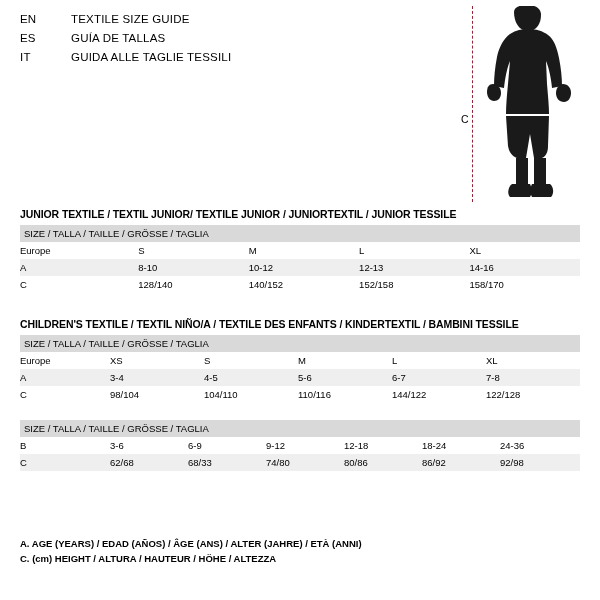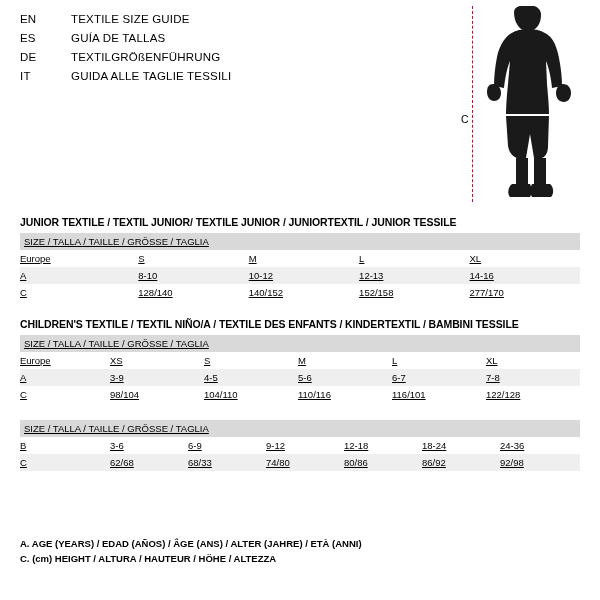--- a/index.html
+++ b/index.html
@@ -87,21 +87,20 @@
   table.size-table {
     border-collapse: collapse;
     width: 100%;
     table-layout: fixed;
   }
   table.size-table td {
     font-size: 9.5px;
     padding: 3px 0 3px 0;
     vertical-align: middle;
     white-space: nowrap;
-    text-decoration: underline;
   }
   tr.head-row td {
     background: #d9d9d9;
     font-size: 9.5px;
     padding-left: 4px;
   }
   tr.zebra td {
     background: #efefef;
   }
   td.first-col {
@@ -126,24 +125,20 @@
 <body>
 
 <div class="header">
   <div class="header-row">
     <div class="header-lang">EN</div>
     <div class="header-title">TEXTILE SIZE GUIDE</div>
   </div>
   <div class="header-row">
     <div class="header-lang">ES</div>
     <div class="header-title">GUÍA DE TALLAS</div>
-  </div>
-  <div class="header-row">
-    <div class="header-lang">DE</div>
-    <div class="header-title">TEXTILGRÖßENFÜHRUNG</div>
   </div>
   <div class="header-row">
     <div class="header-lang">IT</div>
     <div class="header-title">GUIDA ALLE TAGLIE TESSILI</div>
   </div>
 </div>
 
 <div class="figure-area">
   <div class="dash-line"></div>
   <div class="c-label">C</div>
@@ -169,21 +164,21 @@
         <path d="M36 152 L48 152 L48 178 L36 178 Z"></path>
         <path d="M54 152 L66 152 L66 178 L54 178 Z"></path>
 
         <path d="M32 178 L50 178 C52 182 52 188 50 191 L30 191 C27 188 28 181 32 178 Z"></path>
         <path d="M52 178 L70 178 C74 181 74 188 71 191 L52 191 C50 188 50 182 52 178 Z"></path>
       </g>
     </svg>
   </div>
 </div>
 
-<div class="section" style="top:216px;">
+<div class="section" style="top:208px;">
   <div class="section-title">JUNIOR TEXTILE / TEXTIL JUNIOR/ TEXTILE JUNIOR / JUNIORTEXTIL / JUNIOR TESSILE</div>
   <table class="size-table">
     <colgroup>
       <col style="width:90px">
         <col style="width:84px">
         <col style="width:84px">
         <col style="width:84px">
         <col style="width:84px">
     </colgroup>
     <tbody>
@@ -202,21 +197,21 @@
       <td>8-10</td>
       <td>10-12</td>
       <td>12-13</td>
       <td>14-16</td>
     </tr>
     <tr>
       <td class="first-col">C</td>
       <td>128/140</td>
       <td>140/152</td>
       <td>152/158</td>
-      <td>277/170</td>
+      <td>158/170</td>
     </tr>
   </tbody>
     </table>
 </div>
 
 <div class="section" style="top:318px;">
   <div class="section-title">CHILDREN'S TEXTILE / TEXTIL NIÑO/A / TEXTILE DES ENFANTS / KINDERTEXTIL / BAMBINI TESSILE</div>
   <table class="size-table">
     <colgroup>
       <col style="width:90px">
@@ -233,32 +228,32 @@
     <tr>
       <td class="first-col">Europe</td>
       <td>XS</td>
       <td>S</td>
       <td>M</td>
       <td>L</td>
       <td>XL</td>
     </tr>
     <tr class="zebra">
       <td class="first-col">A</td>
-      <td>3-9</td>
+      <td>3-4</td>
       <td>4-5</td>
       <td>5-6</td>
       <td>6-7</td>
       <td>7-8</td>
     </tr>
     <tr>
       <td class="first-col">C</td>
       <td>98/104</td>
       <td>104/110</td>
       <td>110/116</td>
-      <td>116/101</td>
+      <td>144/122</td>
       <td>122/128</td>
     </tr>
   </tbody>
     </table>
 </div>
 
 <div class="section" style="top:420px;">
   <table class="size-table">
     <colgroup>
       <col style="width:90px">

